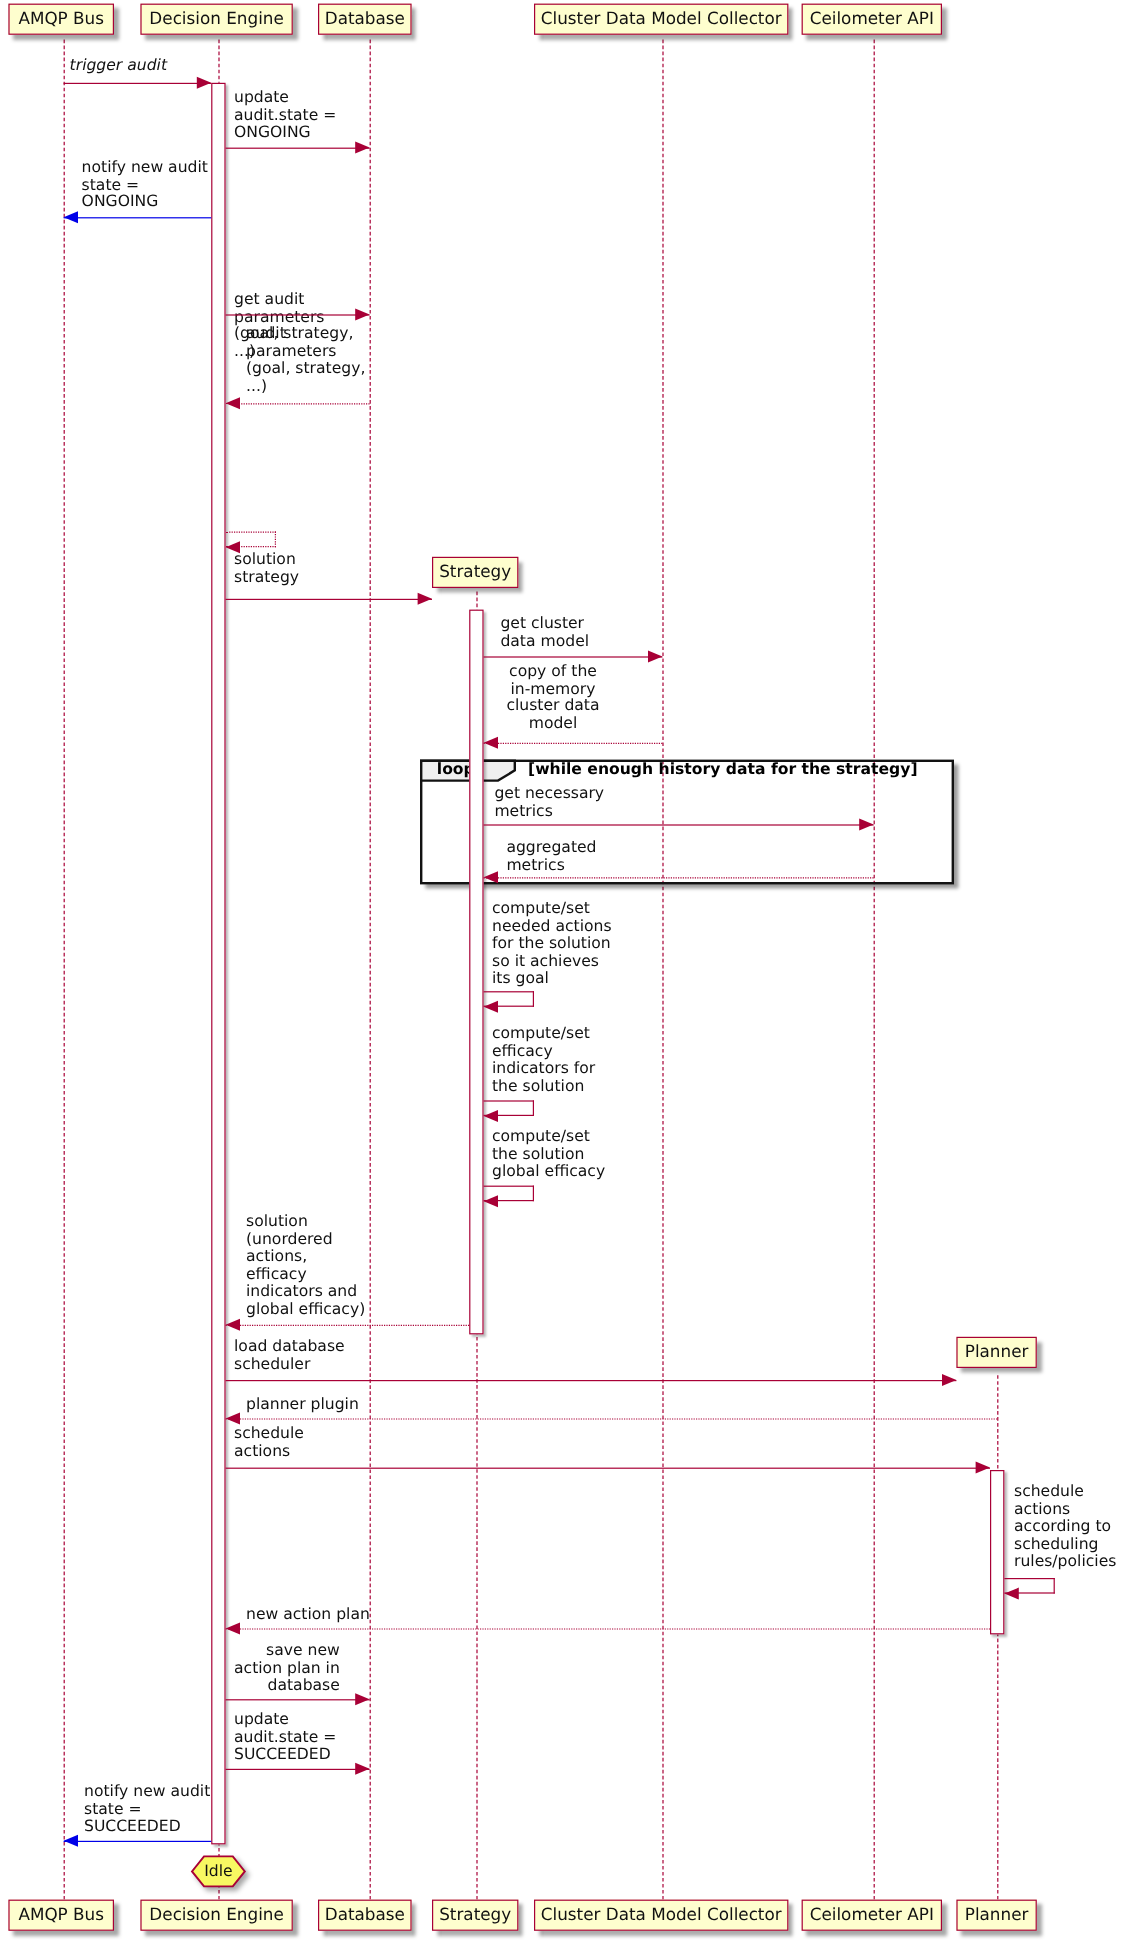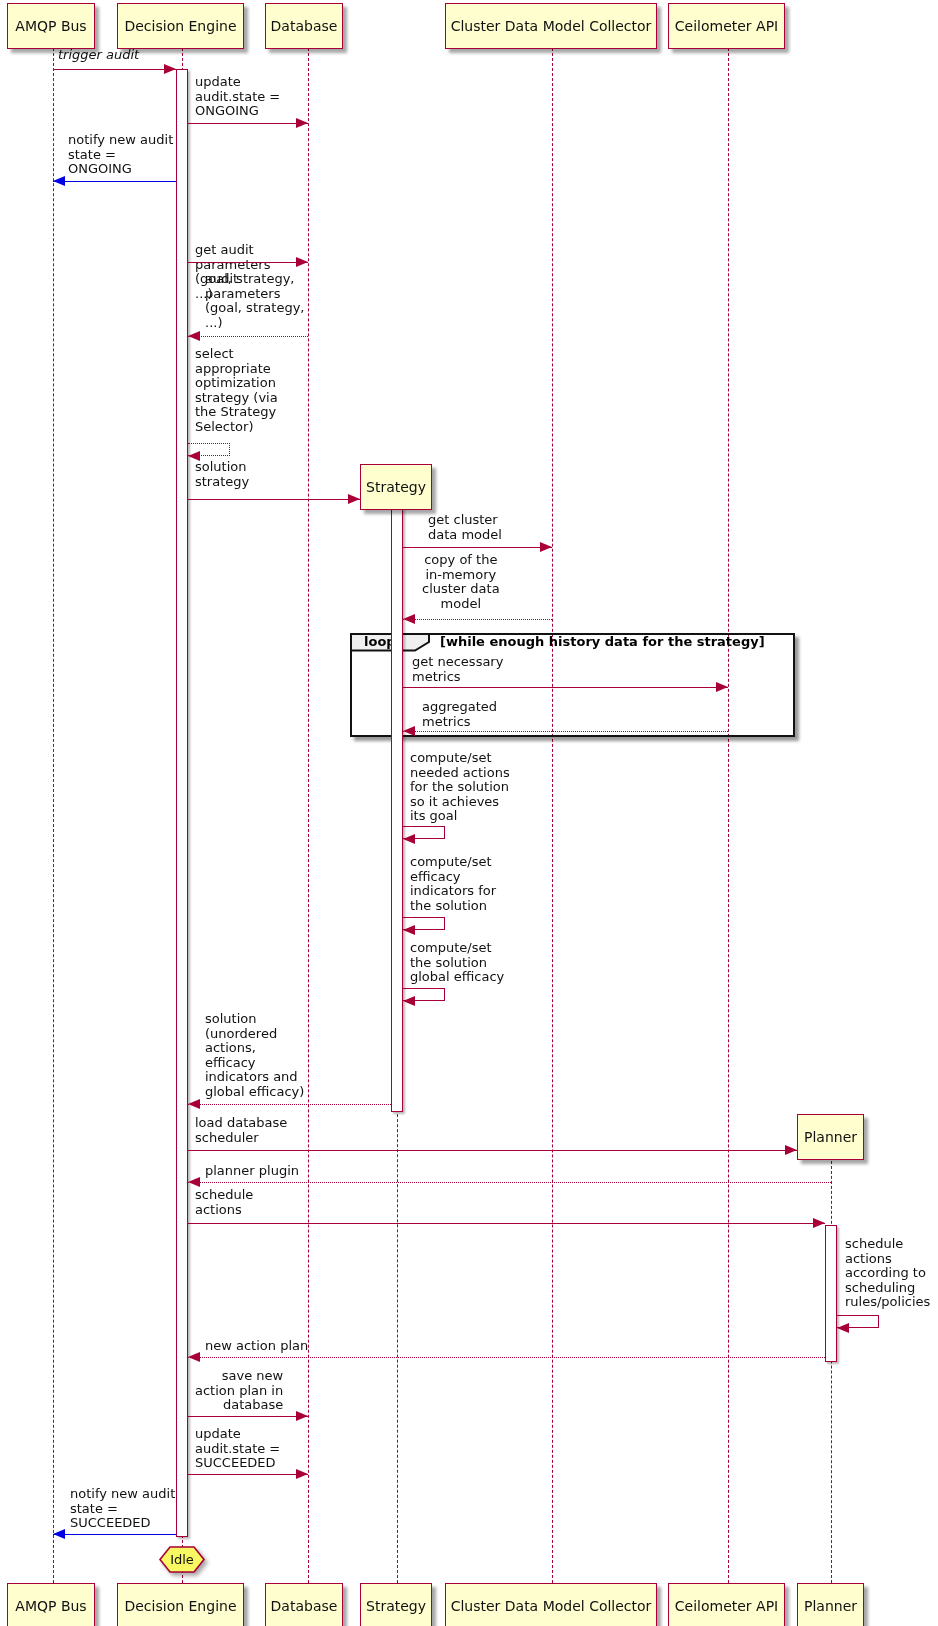--- a/index.html
+++ b/index.html
@@ -1,18 +1,18 @@
 <!DOCTYPE html>
 <html><head>
 <meta charset="utf-8">
 <style>
   html,body{margin:0;padding:0;background:#fff;}
   #canvas{position:relative;width:938px;height:1626px;background:#ffffff;
           font-family:"DejaVu Sans","Liberation Sans",sans-serif;overflow:hidden;}
-  .pbox{position:absolute;height:46px;background:#FEFECE;border:1.8px solid #A80036;
+  .pbox{position:absolute;height:26px;background:#FEFECE;border:1.8px solid #A80036;
         box-shadow:4px 4px 3px rgba(0,0,0,.35);display:flex;align-items:center;justify-content:center;
         font-size:14px;color:#111;box-sizing:border-box;white-space:nowrap;}
   .ll{position:absolute;width:0;border-left:1px dashed #A80036;}
   .act{position:absolute;width:10px;background:#fff;border:1px solid #A80036;
        box-shadow:2px 2px 2px rgba(0,0,0,.28);}
   .lbl{position:absolute;font-size:13px;line-height:14.6px;color:#111;white-space:pre-line;}
   .ln{position:absolute;height:0;border-top:1px solid #A80036;}
   .ln.dot{border-top:1px dotted #A80036;}
   .ln.blue{border-top:1.6px solid #0000E8;}
   .hd{position:absolute;width:0;height:0;border-top:5px solid transparent;border-bottom:5px solid transparent;}
@@ -84,35 +84,29 @@
   <div class="ln" style="left:188px;top:262px;width:120px;"></div>
   <div class="hd r" style="left:296px;top:257px;"></div>
 
   <div class="lbl" style="left:205px;top:272px;">audit
 parameters
 (goal, strategy,
 ...)</div>
   <div class="ln dot" style="left:188px;top:336px;width:120px;"></div>
   <div class="hd l" style="left:188px;top:331px;"></div>
 
-  <div class="lbl" style="left:195px;top:347px;">select
-appropriate
-optimization
-strategy (via
-the Strategy
-Selector)</div>
   <div class="self dot" style="left:188px;top:443px;"></div>
   <div class="hd l" style="left:188px;top:451px;"></div>
 
   <div class="lbl" style="left:195px;top:460px;">solution
 strategy</div>
   <div class="ln" style="left:188px;top:499px;width:172px;"></div>
   <div class="hd r" style="left:348px;top:494px;"></div>
 
-  <div class="lbl" style="left:428px;top:513px;">get cluster
+  <div class="lbl" style="left:417px;top:513px;">get cluster
 data model</div>
   <div class="ln" style="left:403px;top:547px;width:149px;"></div>
   <div class="hd r" style="left:540px;top:542px;"></div>
 
   <div class="lbl" style="left:422px;top:553px;text-align:center;">copy of the
 in-memory
 cluster data
 model</div>
   <div class="ln dot" style="left:403px;top:619px;width:149px;"></div>
   <div class="hd l" style="left:403px;top:614px;"></div>

